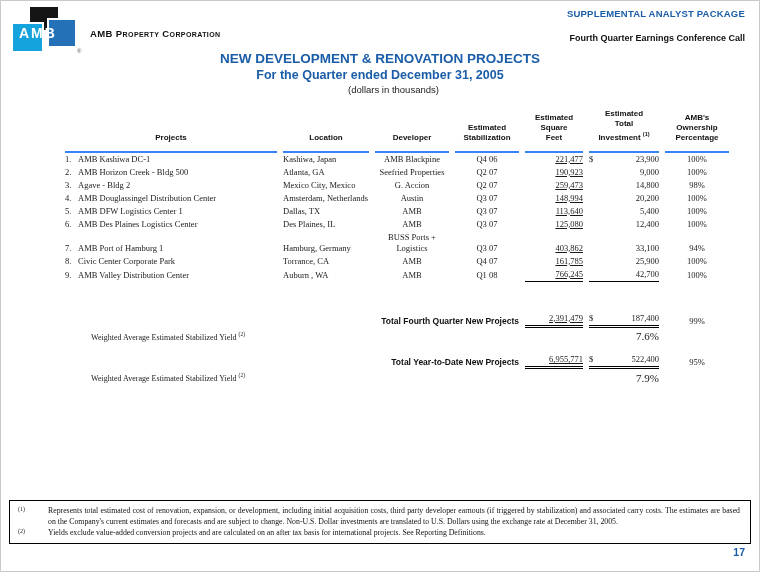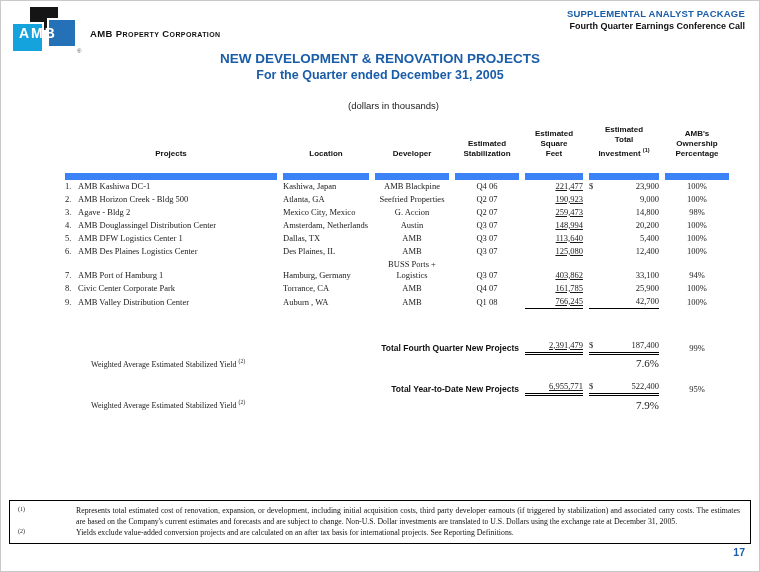--- a/index.html
+++ b/index.html
@@ -19,31 +19,31 @@
   .logo-amb { position:absolute; left:8px; top:18px; z-index:4; color:#fff;
     font-family:"Liberation Sans", sans-serif; font-weight:bold; font-size:14px; letter-spacing:2px; }
   .logo-reg { position:absolute; left:66px; top:41px; z-index:4; font-size:6px; color:#555;
     font-family:"Liberation Sans", sans-serif; }
   .company { position:absolute; left:89px; top:27px;
     font-family:"Liberation Sans", sans-serif; font-weight:bold; font-size:9.5px;
     font-variant:small-caps; letter-spacing:.4px; color:#111; }
   .pkg { position:absolute; right:14px; top:7px; text-align:right;
     font-family:"Liberation Sans", sans-serif; font-weight:bold; }
   .pkg-title { color:#1a5da8; font-size:9.5px; letter-spacing:.2px; }
-  .pkg-sub { color:#111; font-size:9px; margin-top:2px; }
+  .pkg-sub { color:#111; font-size:9px; margin-top:14px; }
   
   .title-block { text-align:center; font-family:"Liberation Sans", sans-serif; margin-top:0; }
   .title-1 { color:#1a5da8; font-weight:bold; font-size:13.5px; }
   .title-2 { color:#1a5da8; font-weight:bold; font-size:12.5px; margin-top:2px; }
-  .title-3 { color:#222; font-size:9.5px; margin-top:18px;padding-left:27px; }
+  .title-3 { color:#222; font-size:9.5px; margin-top:2px;padding-left:27px; }
   
   table { border-collapse:separate; border-spacing:6px 0; margin:14px 0 0 58px; table-layout:fixed; }
   th { font-family:"Liberation Sans", sans-serif; font-weight:bold; font-size:8px;
-       line-height:10px; vertical-align:bottom; border-bottom:7px solid #3b82f6;
-       padding-bottom:14px; text-align:center; color:#111; }
+       line-height:10px; vertical-align:bottom; border-bottom:2px solid #3b82f6;
+       padding-bottom:8px; text-align:center; color:#111; }
   th sup, .yield-label sup { font-size:5.5px; vertical-align:super; }
   td { font-size:8.5px; line-height:11px; padding:1px 0; vertical-align:bottom; }
   .col-proj { text-align:left; }
   .col-loc  { text-align:left; }
   .col-dev  { text-align:center; }
   .col-stab { text-align:center; }
   .col-sqft { text-align:right;text-decoration:underline; }
   .col-own  { text-align:center; }
   .col-inv .money { display:flex; justify-content:space-between; }
   .col-inv .money .dollar { text-align:left; }
@@ -52,21 +52,21 @@
   tr.spacer-lg td { height:30px; border:none !important; }
   tr.spacer-sm td { height:10px; border:none !important; }
   .total-label { font-family:"Liberation Sans", sans-serif; font-weight:bold; font-size:8.5px;
                  text-align:right; padding-left:14px; color:#111; }
   .dbl { border-bottom:3px double #000; }
   .yield-label { font-size:8px; text-align:left; padding-left:26px; color:#222; }
   .yield-val { font-size:11px; text-align:right; padding-top:2px; }
   
   .footnote-box { position:absolute; left:8px; right:8px; top:499px;
     border:1px solid #000; padding:4px 10px 5px 8px; }
-  .fn-row { display:flex;gap:28px; }
+  .fn-row { display:flex; }
   .fn-marker { width:30px; flex:0 0 30px; font-size:6px; vertical-align:super; padding-top:1px; }
   .fn-text { flex:1; font-size:7.8px; line-height:11px; text-align:justify; color:#111; }
   .page-number { position:absolute; right:14px; top:545px; color:#1a5da8;
     font-family:"Liberation Sans", sans-serif; font-weight:bold; font-size:10.5px; }
 </style>
 </head>
 <body>
 
 <div class="page">
 

